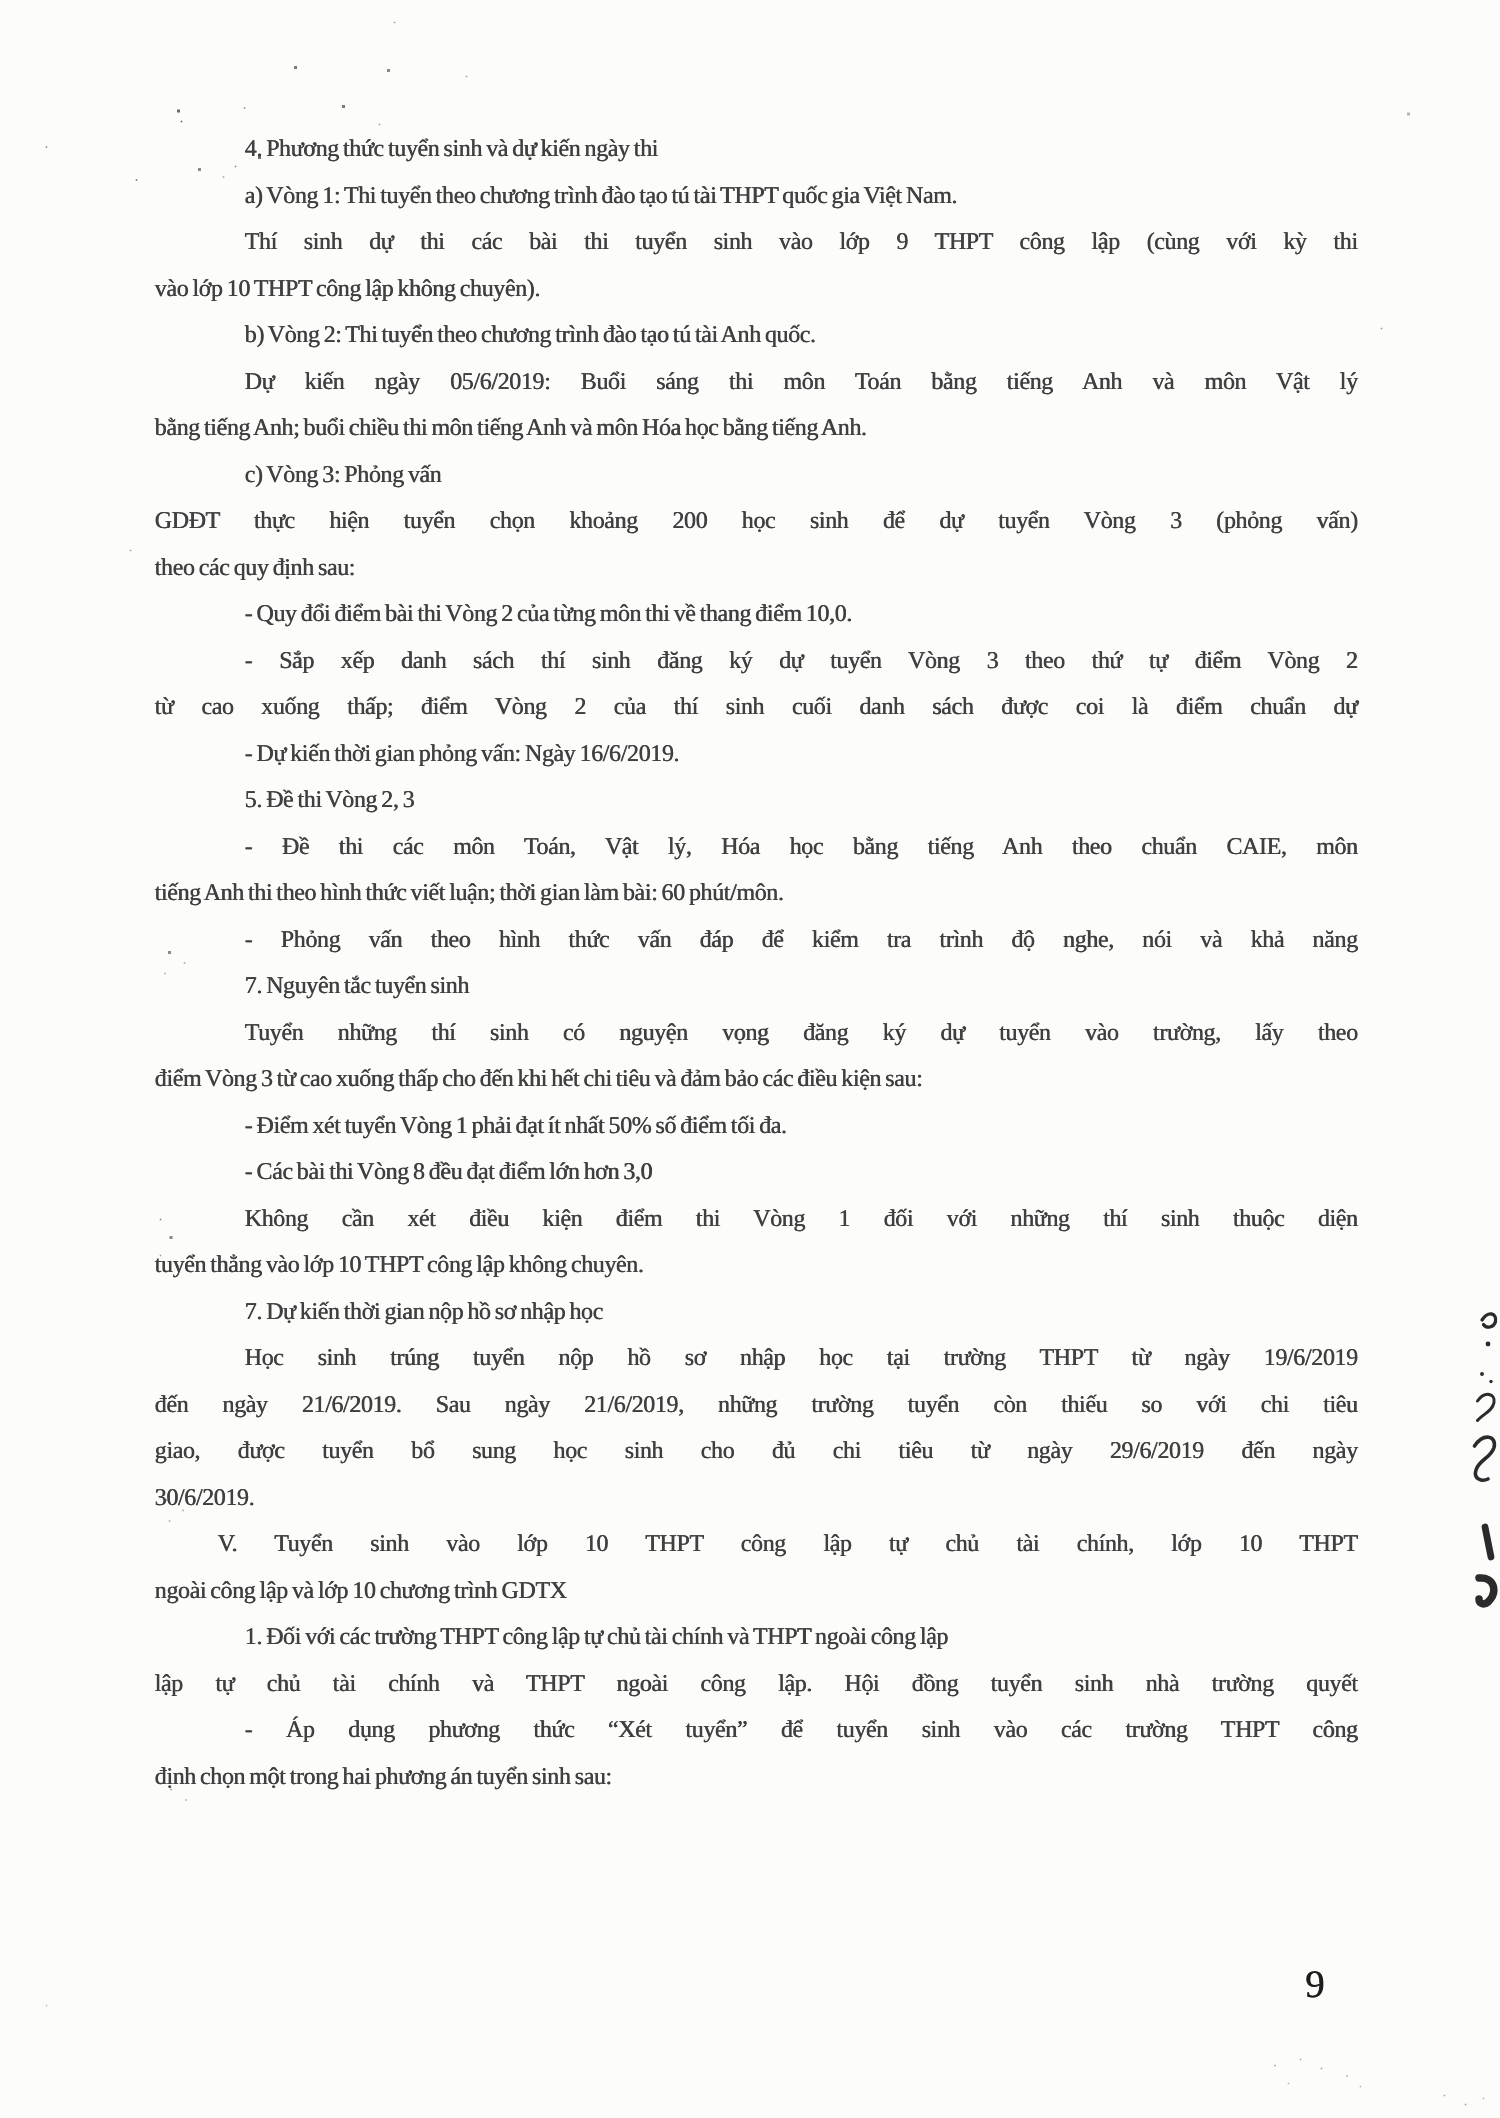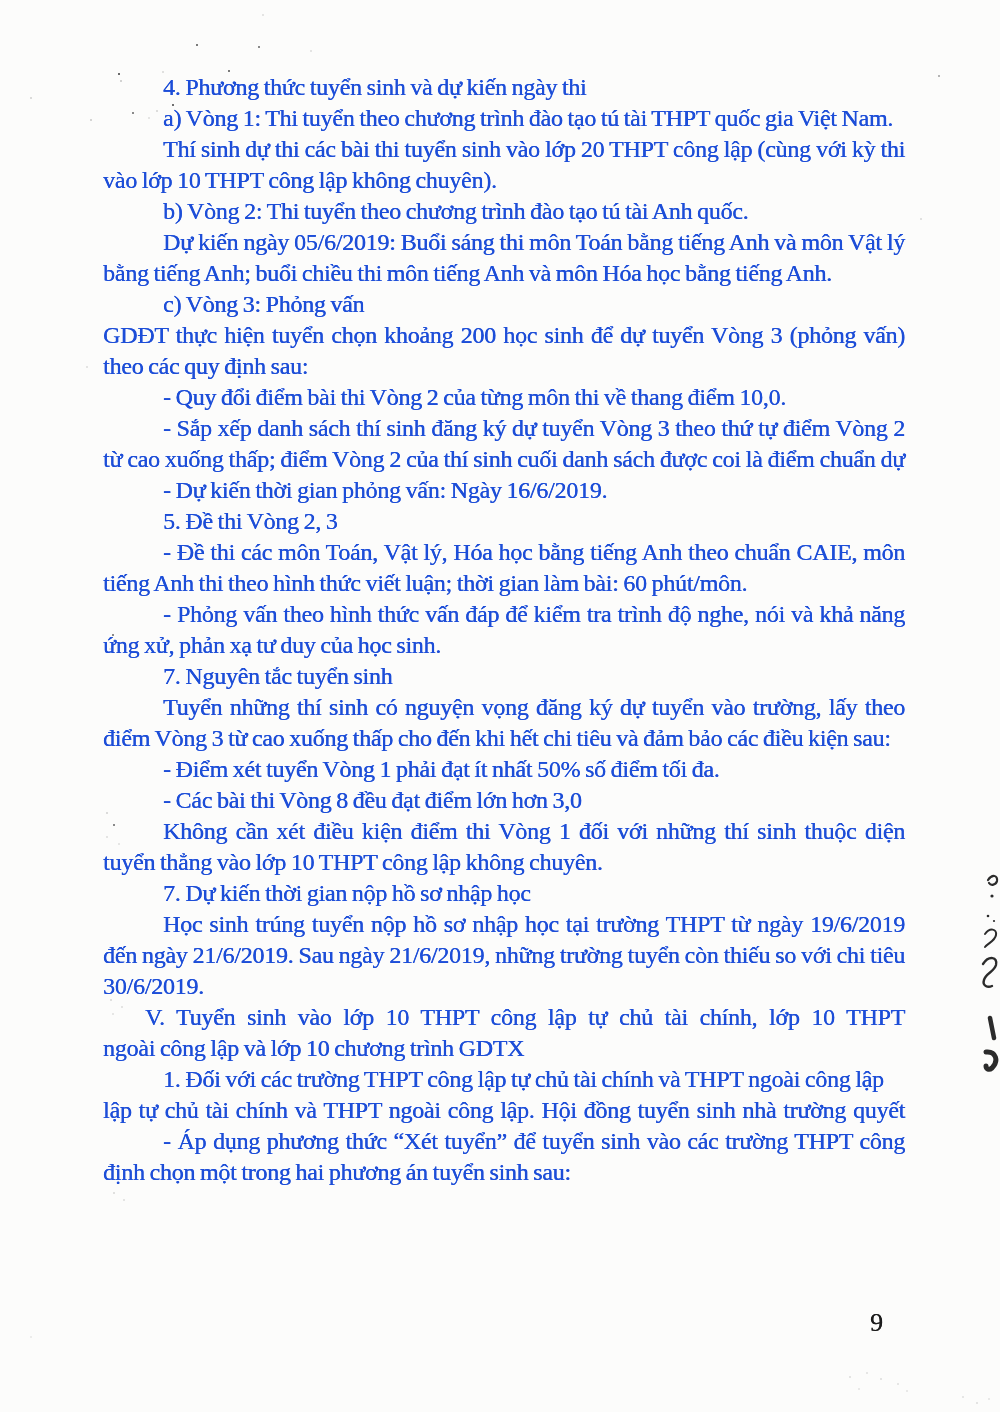--- a/index.html
+++ b/index.html
@@ -8,23 +8,23 @@
     position: relative; overflow: hidden;
     background: #ffffff;
     font-family: "Liberation Serif", "DejaVu Serif", serif;
   }
   .page {
     position: absolute; inset: 0;
     background: #fcfcfb;
   }
   .doc {
     position: absolute;
-    left: 103px; top: 72px; width: 802px;
-    color: #1d4ed8;
-    font-size: 24px;
+    left: 103px; top: 84px; width: 802px;
+    color: #404040;
+    font-size: 16px;
     letter-spacing: -0.25px;
     word-spacing: -1px;
     text-shadow: 0.35px 0 0 currentColor; 
   }
   .block { margin: 0; }
   .line {
     line-height: 31px;
     text-align: justify;
     text-align-last: justify;
     white-space: normal;
@@ -70,21 +70,21 @@
   <div class="speckles"></div>
 
   <main class="doc" id="doc-blocks">
       <div class="block heading">
         <div class="line first last">4. Phương thức tuyển sinh và dự kiến ngày thi</div>
       </div>
       <div class="block para">
         <div class="line first last">a) Vòng 1: Thi tuyển theo chương trình đào tạo tú tài THPT quốc gia Việt Nam.</div>
       </div>
       <div class="block para">
-        <div class="line first">Thí sinh dự thi các bài thi tuyển sinh vào lớp 20 THPT công lập (cùng với kỳ thi</div>
+        <div class="line first">Thí sinh dự thi các bài thi tuyển sinh vào lớp 9 THPT công lập (cùng với kỳ thi</div>
         <div class="line last">vào lớp 10 THPT công lập không chuyên).</div>
       </div>
       <div class="block para">
         <div class="line first last">b) Vòng 2: Thi tuyển theo chương trình đào tạo tú tài Anh quốc.</div>
       </div>
       <div class="block para">
         <div class="line first">Dự kiến ngày 05/6/2019: Buổi sáng thi môn Toán bằng tiếng Anh và môn Vật lý</div>
         <div class="line last">bằng tiếng Anh; buổi chiều thi môn tiếng Anh và môn Hóa học bằng tiếng Anh.</div>
       </div>
       <div class="block para">
@@ -106,21 +106,20 @@
       </div>
       <div class="block heading">
         <div class="line first last">5. Đề thi Vòng 2, 3</div>
       </div>
       <div class="block para">
         <div class="line first">- Đề thi các môn Toán, Vật lý, Hóa học bằng tiếng Anh theo chuẩn CAIE, môn</div>
         <div class="line last">tiếng Anh thi theo hình thức viết luận; thời gian làm bài: 60 phút/môn.</div>
       </div>
       <div class="block para">
         <div class="line first">- Phỏng vấn theo hình thức vấn đáp để kiểm tra trình độ nghe, nói và khả năng</div>
-        <div class="line last">ứng xử, phản xạ tư duy của học sinh.</div>
       </div>
       <div class="block heading">
         <div class="line first last">7. Nguyên tắc tuyển sinh</div>
       </div>
       <div class="block para">
         <div class="line first">Tuyển những thí sinh có nguyện vọng đăng ký dự tuyển vào trường, lấy theo</div>
         <div class="line last">điểm Vòng 3 từ cao xuống thấp cho đến khi hết chi tiêu và đảm bảo các điều kiện sau:</div>
       </div>
       <div class="block para">
         <div class="line first last">- Điểm xét tuyển Vòng 1 phải đạt ít nhất 50% số điểm tối đa.</div>
@@ -131,20 +130,21 @@
       <div class="block para">
         <div class="line first">Không cần xét điều kiện điểm thi Vòng 1 đối với những thí sinh thuộc diện</div>
         <div class="line last">tuyển thẳng vào lớp 10 THPT công lập không chuyên.</div>
       </div>
       <div class="block heading">
         <div class="line first last">7. Dự kiến thời gian nộp hồ sơ nhập học</div>
       </div>
       <div class="block para">
         <div class="line first">Học sinh trúng tuyển nộp hồ sơ nhập học tại trường THPT từ ngày 19/6/2019</div>
         <div class="line">đến ngày 21/6/2019. Sau ngày 21/6/2019, những trường tuyển còn thiếu so với chi tiêu</div>
+        <div class="line">giao, được tuyển bổ sung học sinh cho đủ chi tiêu từ ngày 29/6/2019 đến ngày</div>
         <div class="line last">30/6/2019.</div>
       </div>
       <div class="block bold-heading">
         <div class="line first">V. Tuyển sinh vào lớp 10 THPT công lập tự chủ tài chính, lớp 10 THPT</div>
         <div class="line last">ngoài công lập và lớp 10 chương trình GDTX</div>
       </div>
       <div class="block para">
         <div class="line first last">1. Đối với các trường THPT công lập tự chủ tài chính và THPT ngoài công lập</div>
       </div>
       <div class="block para">

